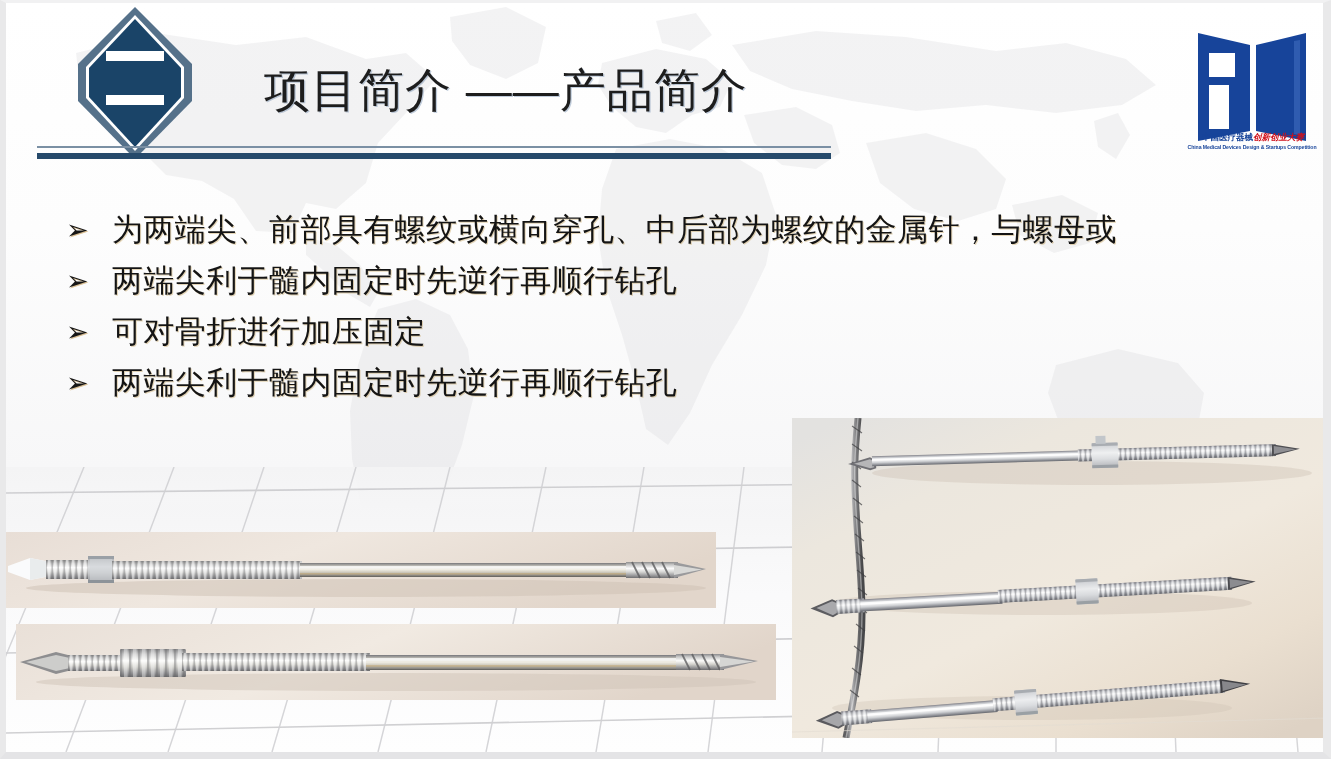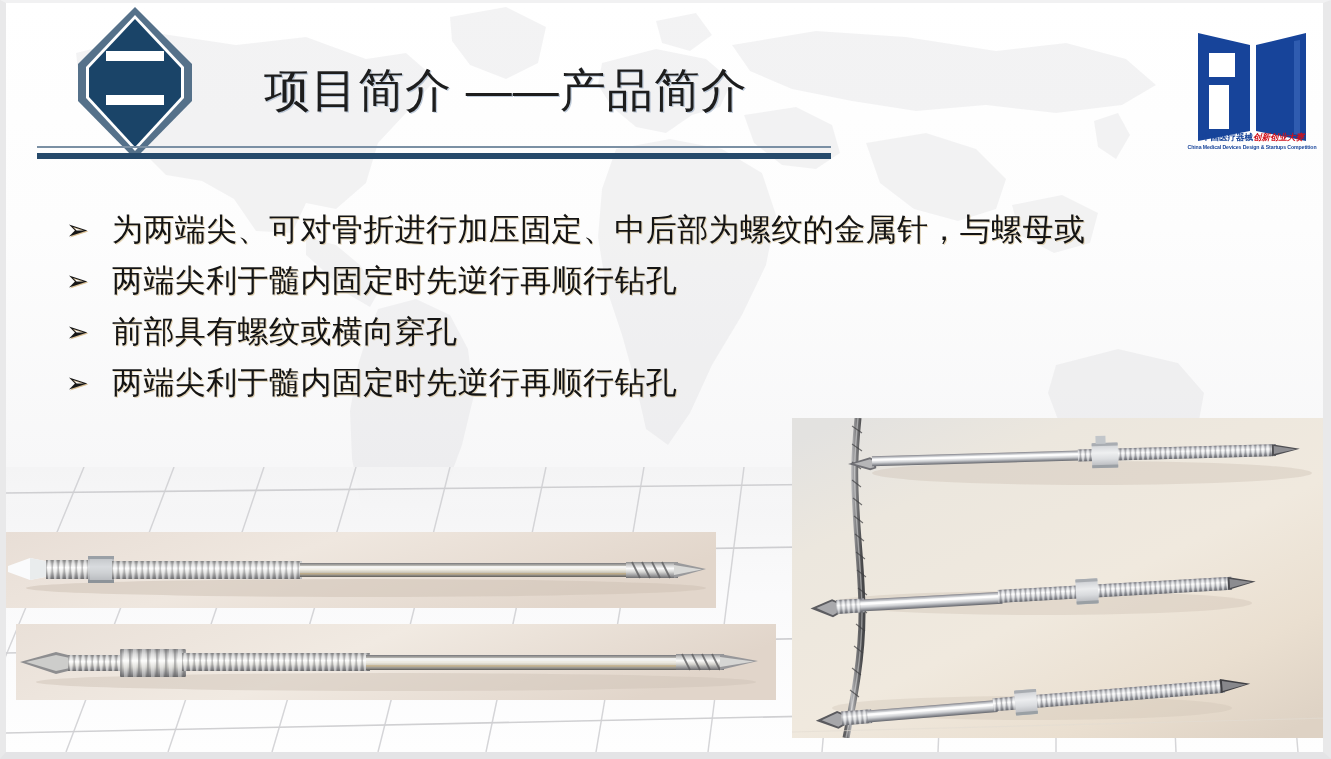--- a/index.html
+++ b/index.html
@@ -276,35 +276,35 @@
       <div style="position:absolute; left:0px; top:133px; width:152px; text-align:center;
                   font-size:5.2px; font-weight:bold; color:#17449a; letter-spacing:-0.1px;
                   white-space:nowrap;">China Medical Devices Design &amp; Startups Competition</div>
     </div>
 
     <div class="bullets">
 
       <div class="bullet-row">
         <span class="bullet-mark">➢</span>
         <span class="bullet-text">
-          <span>为两端尖、可对骨折进行加压固定、中后部为螺纹的金属针，与螺母或</span>
+          <span>为两端尖、前部具有螺纹或横向穿孔、中后部为螺纹的金属针，与螺母或</span>
         </span>
       </div>
 
       <div class="bullet-row">
         <span class="bullet-mark">➢</span>
         <span class="bullet-text">
           <span>两端尖利于髓内固定时先逆行再顺行钻孔</span>
         </span>
       </div>
 
       <div class="bullet-row">
         <span class="bullet-mark">➢</span>
         <span class="bullet-text">
-          <span>前部具有螺纹或横向穿孔</span>
+          <span>可对骨折进行加压固定</span>
         </span>
       </div>
 
       <div class="bullet-row">
         <span class="bullet-mark">➢</span>
         <span class="bullet-text">
           <span>两端尖利于髓内固定时先逆行再顺行钻孔</span>
         </span>
       </div>
 

